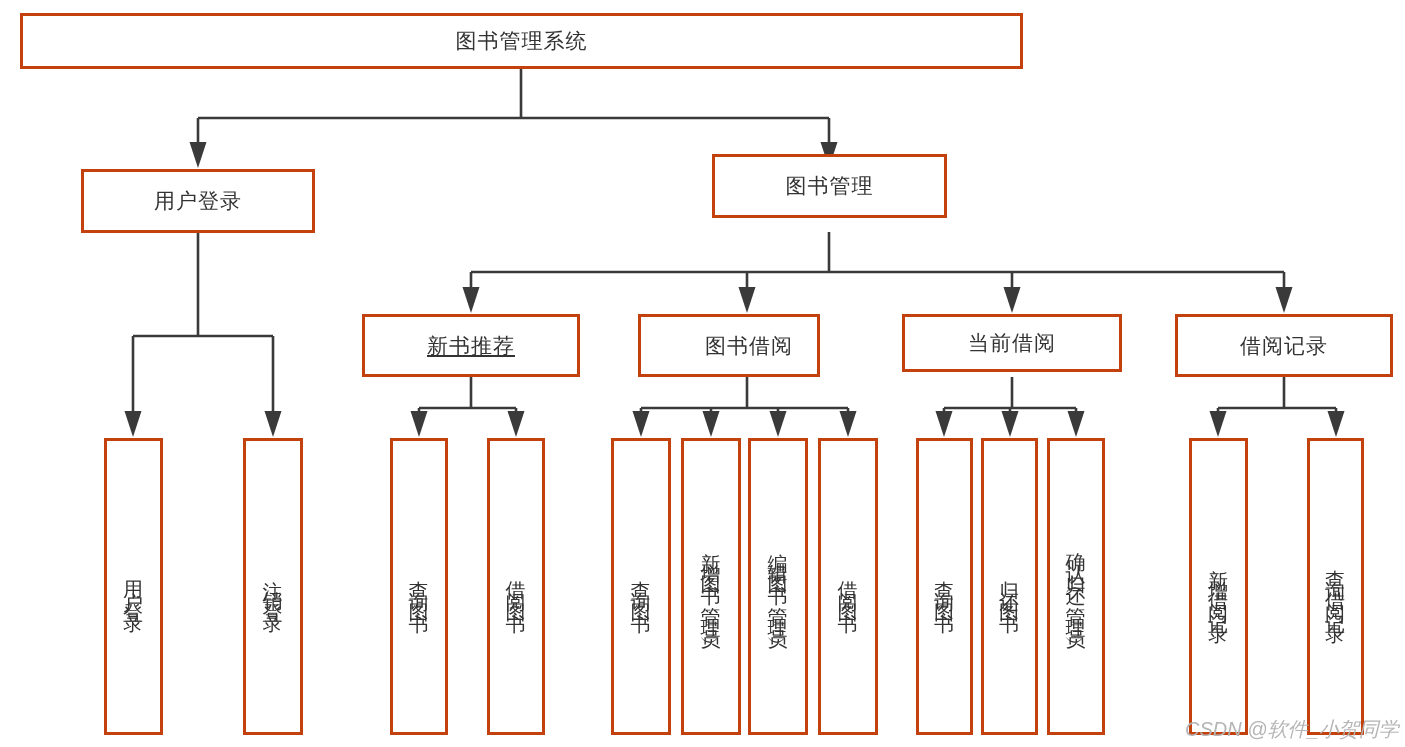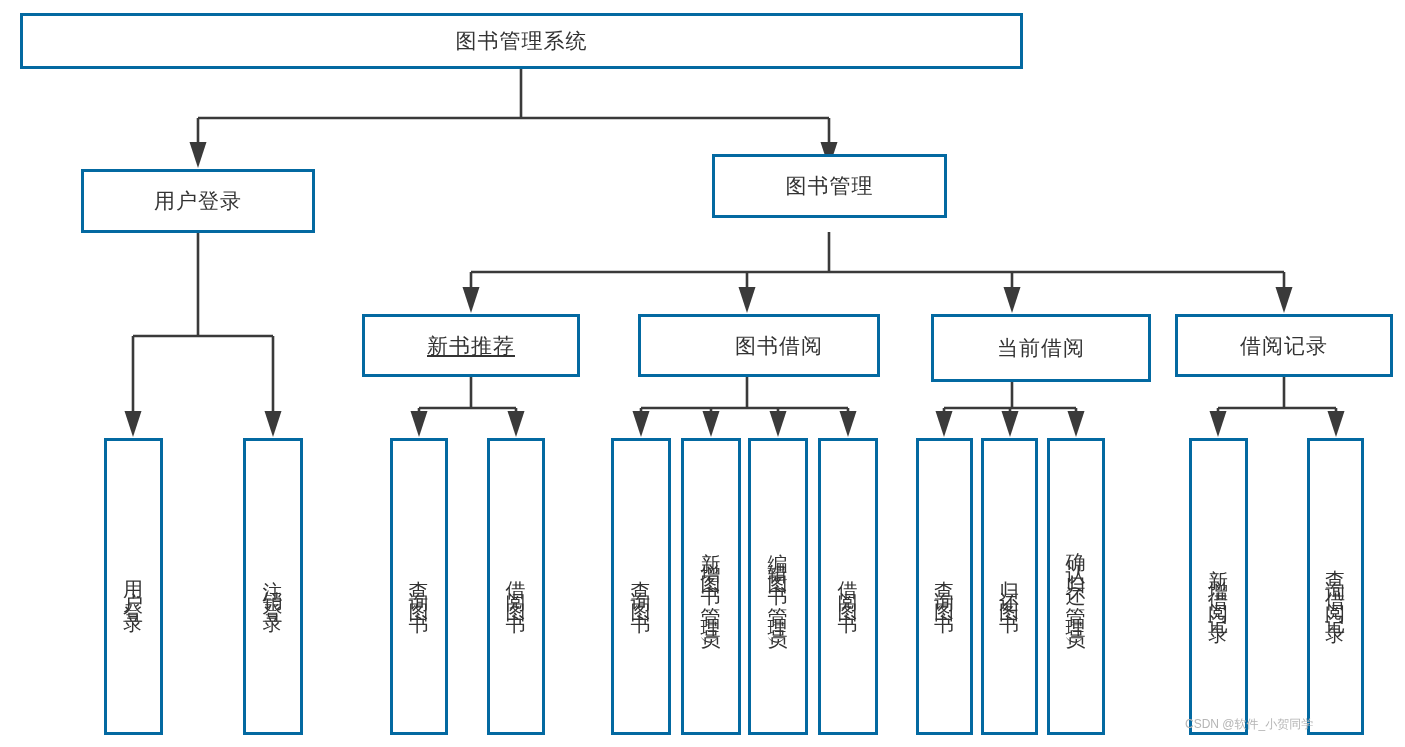--- a/index.html
+++ b/index.html
@@ -18,21 +18,21 @@
   .connectors {
     position: absolute;
     left: 0;
     top: 0;
     z-index: 1;
   }
   .node {
     position: absolute;
     box-sizing: border-box;
     background: #ffffff;
-    border: 3px solid #0369a1;
+    border: 3px solid #c2410c;
     display: flex;
     align-items: center;
     justify-content: center;
     color: #333333;
     font-size: 21px;
     z-index: 2;
   }
   .node .lbl {
     letter-spacing: 1px;
     white-space: nowrap;
@@ -43,24 +43,25 @@
     font-size: 20px;
     letter-spacing: 11px;
     line-height: 1;
     white-space: normal;
   }
   .watermark {
     position: absolute;
     top: 716px;
     left: 1185px;
     width: 210px;
-    font-size: 12px;
+    font-size: 20px;
     color: #b5b5b5;
     white-space: nowrap;
     z-index: 3;
+    font-style: italic;
   }
 </style>
 </head>
 <body>
 
 <div class="canvas">
 
   <svg class="connectors" width="1405" height="747" viewBox="0 0 1405 747">
       <line x1="521" y1="68" x2="521" y2="118" stroke="#3a3a3a" stroke-width="2.6"></line>
       <line x1="198" y1="118" x2="829" y2="118" stroke="#3a3a3a" stroke-width="2.6"></line>
@@ -123,24 +124,24 @@
   <div class="node" style="left:81px; top:169px; width:234px; height:64px;">
     <span class="lbl">用户登录</span>
   </div>
   <div class="node" style="left:712px; top:154px; width:235px; height:64px;">
     <span class="lbl">图书管理</span>
   </div>
 
   <div class="node" style="left:362px; top:314px; width:218px; height:63px;text-decoration:underline;">
     <span class="lbl">新书推荐</span>
   </div>
-  <div class="node" style="left:638px; top:314px; width:242px; height:63px;padding-left:40px;">
+  <div class="node" style="left:638px; top:314px; width:182px; height:63px;padding-left:40px;">
     <span class="lbl">图书借阅</span>
   </div>
-  <div class="node" style="left:902px; top:314px; width:220px; height:68px;margin-left:29px;">
+  <div class="node" style="left:902px; top:314px; width:220px; height:58px;">
     <span class="lbl">当前借阅</span>
   </div>
   <div class="node" style="left:1175px; top:314px; width:218px; height:63px;">
     <span class="lbl">借阅记录</span>
   </div>
 
   <div class="node v" style="left:104px; top:438px; width:59px; height:297px;">
     <span class="lbl">用户登录</span>
   </div>
   <div class="node v" style="left:243px; top:438px; width:60px; height:297px;">

